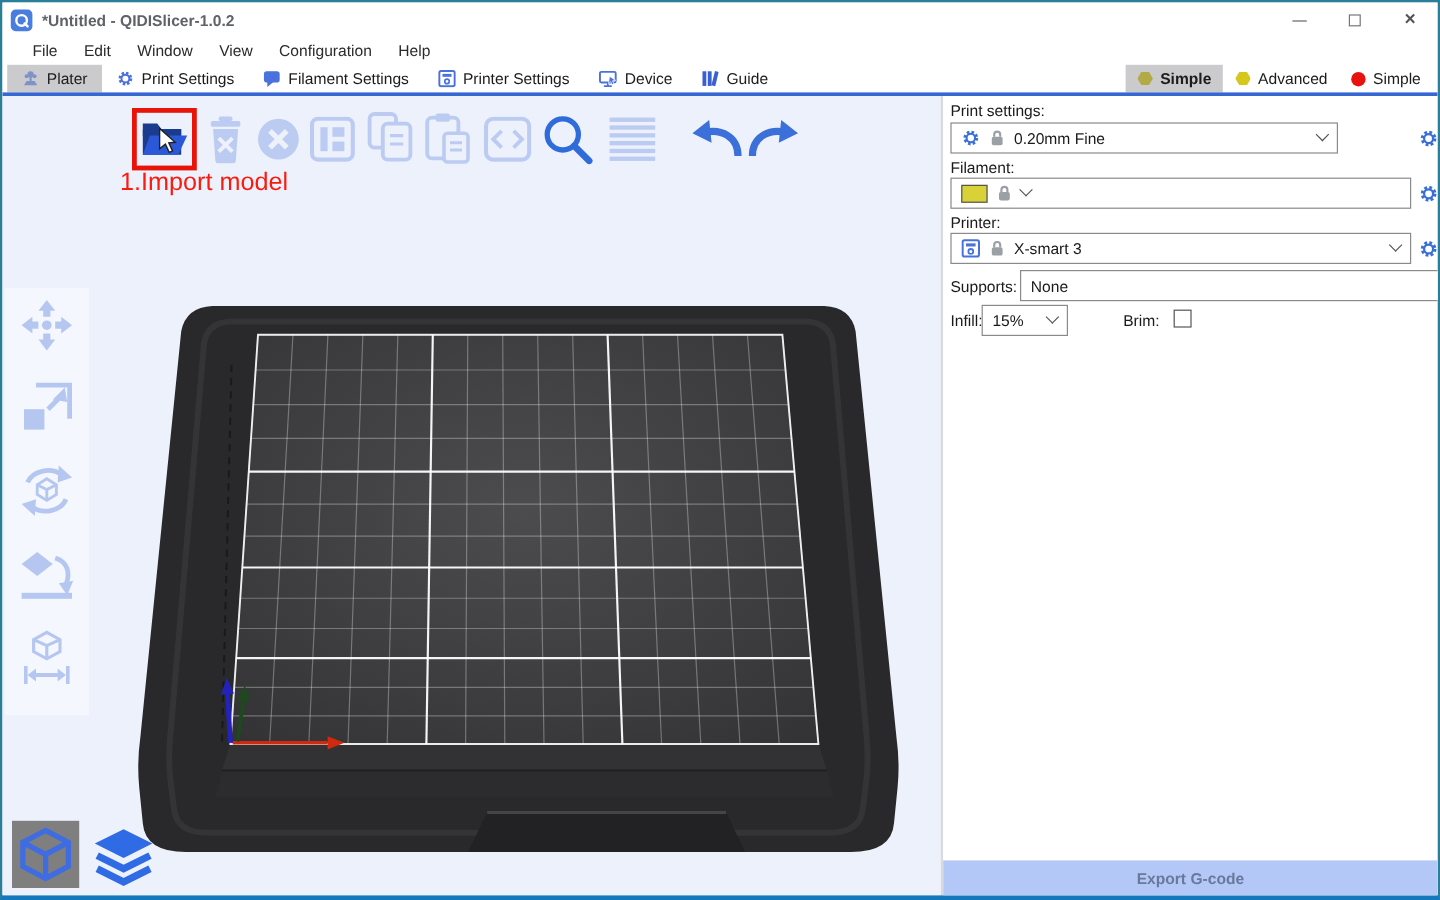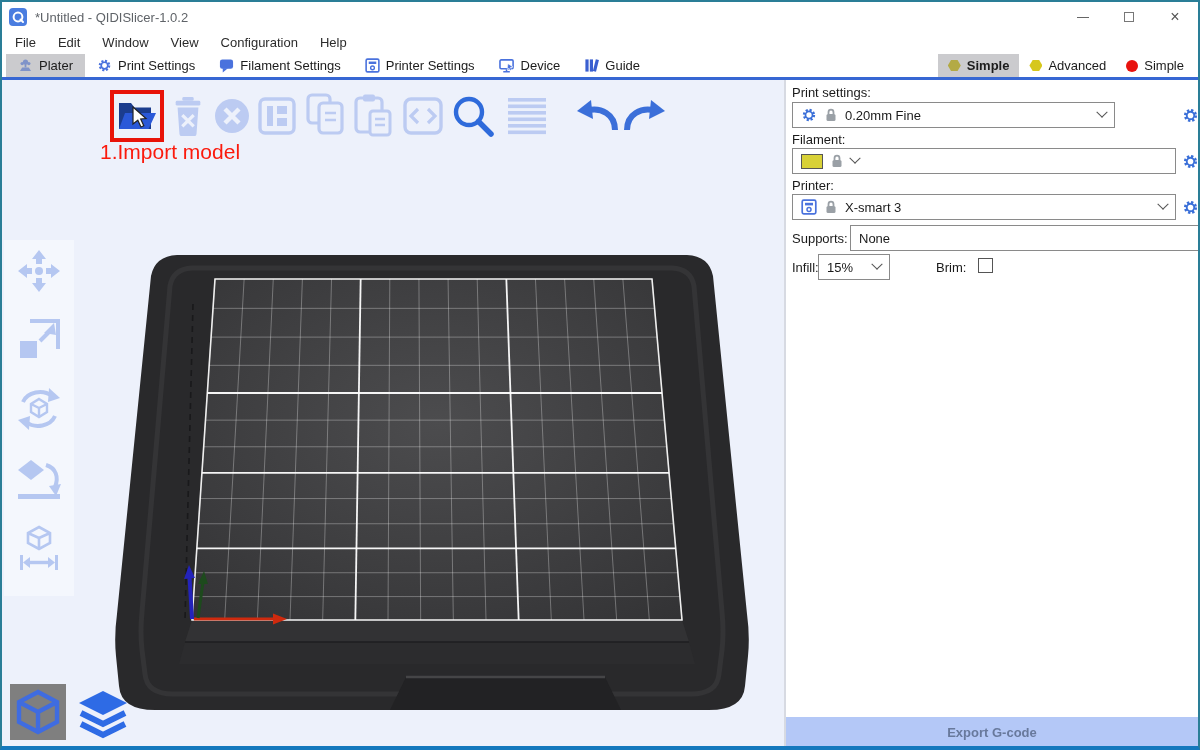--- a/index.html
+++ b/index.html
@@ -1,32 +1,32 @@
 <!DOCTYPE html>
 <html><head>
 <meta charset="utf-8">
 <style>
   html,body{margin:0;padding:0;background:#d8d8d8;}
   *{box-sizing:border-box;font-family:"Liberation Sans",sans-serif;}
   .win{position:relative;width:1200px;height:750px;background:#fff;
        border:2px solid #2a7e97;border-bottom:4px solid #1478bd;overflow:hidden;}
   
   .titlebar{position:absolute;left:0;top:0;width:1196px;height:30px;background:#fff;
-            display:flex;align-items:center;}
+            display:flex;align-items:center;font-weight:bold;}
   .app-logo{width:18px;height:18px;margin-left:7px;border-radius:4px;background:#4a7de0;
             display:flex;align-items:center;justify-content:center;}
   .title-text{margin-left:8px;font-size:13px;color:#5f6368;}
   .win-controls{margin-left:auto;display:flex;height:100%;}
   .win-btn{width:46px;height:100%;display:flex;align-items:center;justify-content:center;color:#666;}
   .glyph-min{width:12px;height:0;border-top:1px solid #666;display:block;}
   .glyph-max{width:10px;height:10px;border:1px solid #777;display:block;}
   .glyph-close{font-size:16px;color:#555;}
   
   .menubar{position:absolute;left:0;top:30px;width:1196px;height:22px;background:#fff;
-           display:flex;align-items:center;padding-left:2px;}
+           display:flex;align-items:center;padding-left:14px;}
   .menu-item{padding:0 11px;font-size:13px;color:#2b2b2b;line-height:22px;}
   
   .tabbar{position:absolute;left:0;top:52px;width:1196px;height:23px;background:#fff;
           display:flex;align-items:center;padding-left:4px;}
   .tab{display:flex;align-items:center;gap:6px;padding:0 12px;height:23px;font-size:13px;color:#1c1c1c;}
   .tab.selected{background:#cbcbce;}
   .tab-underline{position:absolute;left:0;top:75px;width:1196px;height:3px;background:#3767d3;}
   .modes{margin-left:auto;display:flex;align-items:center;margin-right:4px;}
   .mode{display:flex;align-items:center;gap:6px;padding:0 10px;height:23px;font-size:13px;color:#1c1c1c;}
   .mode.selected{background:#cbcbce;font-weight:bold;}

